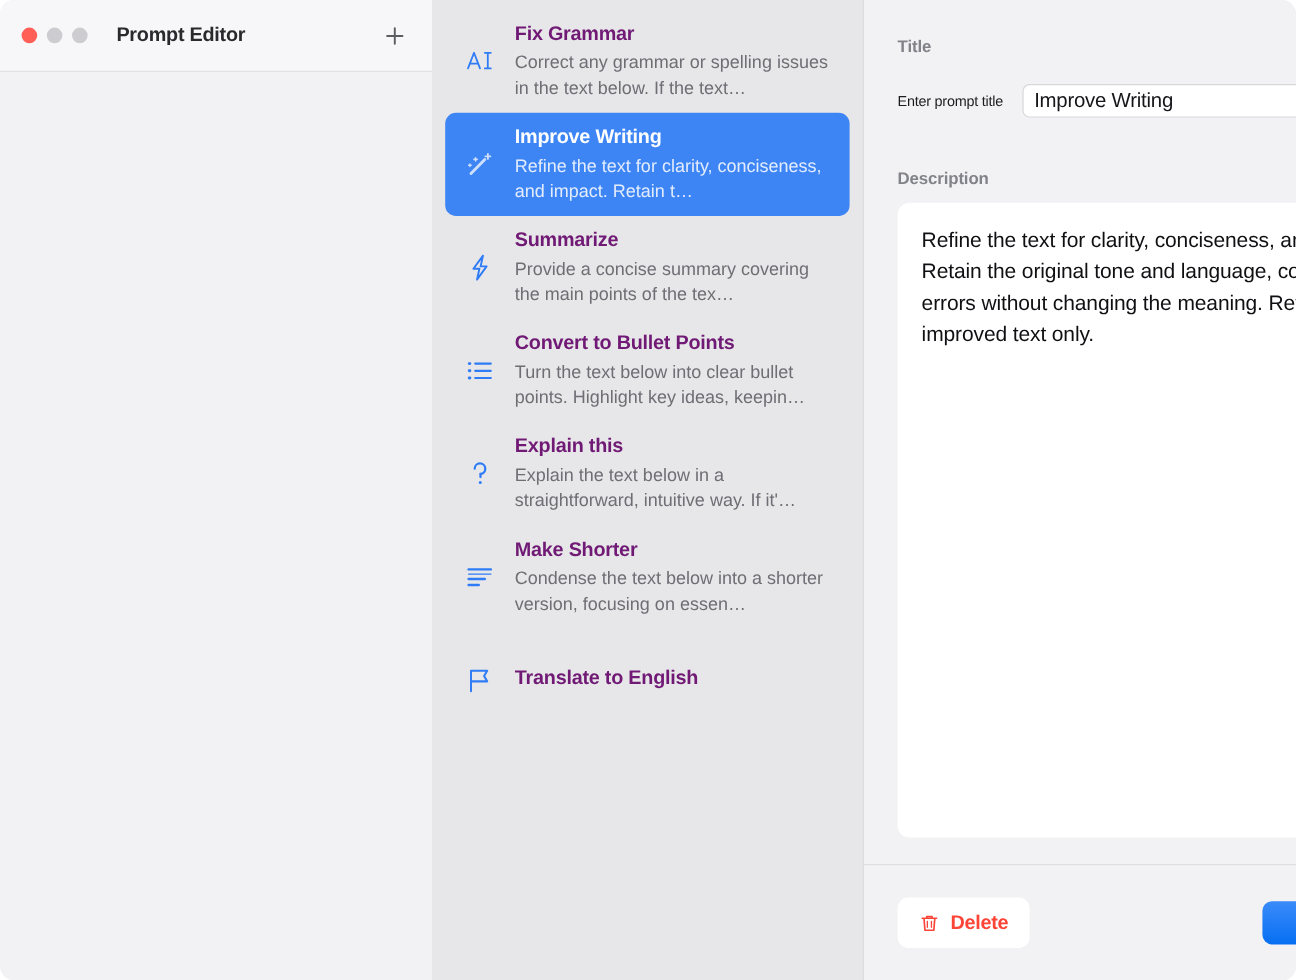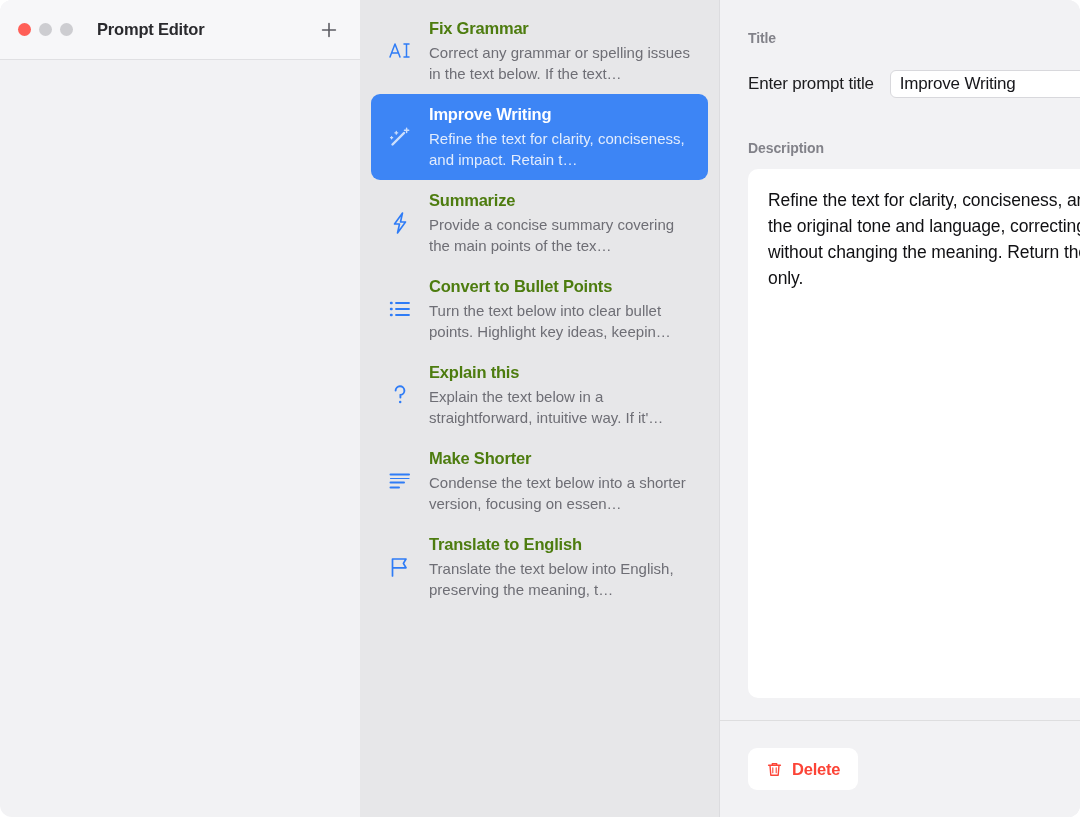--- a/index.html
+++ b/index.html
@@ -154,21 +154,21 @@
     display: flex;
     align-items: center;
     justify-content: center;
     color: #2f7cf6;
   }
   .prompt-item.selected .prompt-icon { color: #cddffc; }
   .prompt-text { min-width: 0; flex: 1 1 auto; }
   .prompt-title {
     font-size: 16.5px;
     font-weight: bold;
-    color: #4d7c0f;
+    color: #701a75;
     letter-spacing: -0.2px;
     margin-bottom: 4px;
     white-space: nowrap;
     overflow: hidden;
   }
   .prompt-item.selected .prompt-title { color: #ffffff; }
   .prompt-desc {
     font-size: 15px;
     color: #6e6e75;
     line-height: 21px;
@@ -205,21 +205,21 @@
     justify-content: space-between;
   }
   #icon-label-wrap { width: 88px; text-align: left; padding-left: 8px; }
 
   #title-row {
     display: flex;
     align-items: center;
     margin-top: 14px;
   }
   #title-caption {
-    font-size: 17px;
+    font-size: 12px;
     color: #1c1c1e;
     white-space: nowrap;
     margin-right: 16px;
     letter-spacing: -0.2px;
   }
   #title-input {
     flex: 1 1 auto;
     height: 28px;
     background: #ffffff;
     border: 1px solid #d8d8dc;
@@ -424,21 +424,20 @@
         </div>
 
         <div class="prompt-item">
           <span class="prompt-icon">
             <svg width="26" height="26" viewBox="0 0 26 26" fill="none">
               <path d="M5.5 22 V5 h13.5 l-2.6 4.4 2.6 4.4 H5.5" stroke="currentColor" stroke-width="1.7" stroke-linecap="round" stroke-linejoin="round" fill="none"></path>
             </svg>
           </span>
           <div class="prompt-text">
             <div class="prompt-title">Translate to English</div>
-            <div class="prompt-desc">Translate the text below into English, preserving the meaning, t…</div>
           </div>
         </div>
 
       </div>
     </div>
 
     <div id="detail">
       <div id="detail-content">
 
         <div id="title-row-head">

